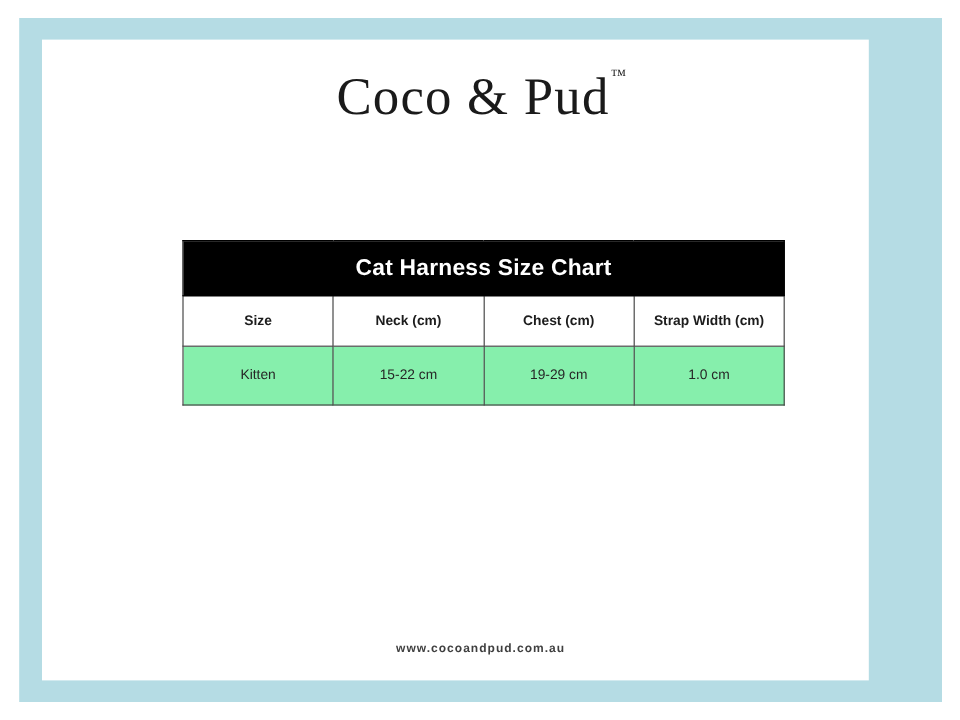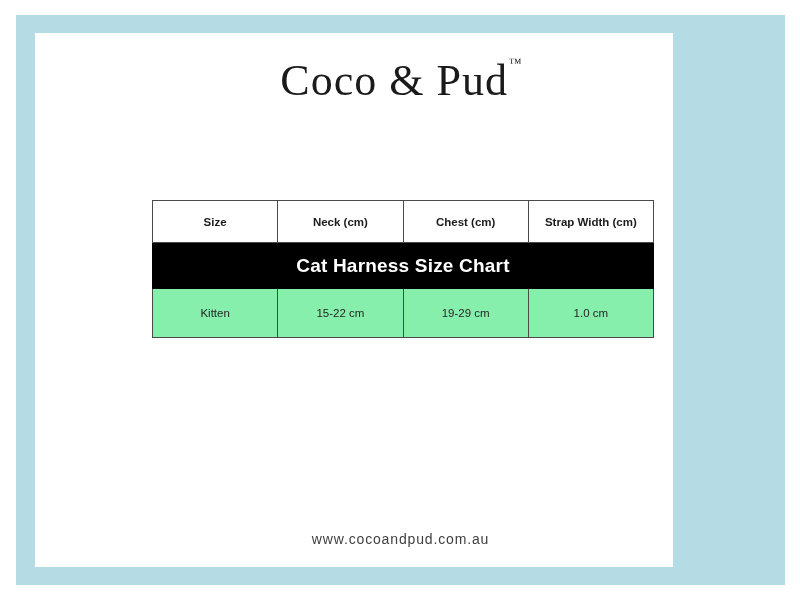--- a/index.html
+++ b/index.html
@@ -32,21 +32,21 @@
     height: 570px;
     background: #b5dce4;
     box-sizing: border-box;
   }
 
   
   .inner-canvas {
     position: absolute;
     left: 35px;
     top: 33px;
-    width: 638px;
+    width: 689px;
     height: 534px;
     background: #ffffff;
     box-sizing: border-box;
   }
 
   
   .brand {
     position: absolute;
     left: 0;
     top: 18px;
@@ -129,22 +129,22 @@
   
   .footer {
     position: absolute;
     left: 0;
     top: 497px;
     width: 731px;
     text-align: center;
   }
   .footer-url {
     font-family: "Liberation Sans", sans-serif;
-    font-size: 14px;
-    font-weight: normal;
+    font-size: 10px;
+    font-weight: bold;
     letter-spacing: 0.85px;
     color: #3f3f3f;
     white-space: nowrap;
   }
 </style>
 </head>
 <body>
 
 <div class="page">
 
@@ -155,27 +155,27 @@
     <div class="brand">
       <div class="brand-name">
         <span>Coco &amp; Pud</span><span class="brand-tm">™</span>
       </div>
     </div>
 
     <div class="chart-wrap">
       <table class="size-chart">
         <tbody>
           <tr>
+            <td class="chart-title-cell" colspan="4">Cat Harness Size Chart</td>
+          </tr>
+          <tr>
             <td class="col-head">Size</td>
             <td class="col-head">Neck (cm)</td>
             <td class="col-head">Chest (cm)</td>
             <td class="col-head">Strap Width (cm)</td>
-          </tr>
-          <tr>
-            <td class="chart-title-cell" colspan="4">Cat Harness Size Chart</td>
           </tr>
           <tr>
             <td class="data-cell">Kitten</td>
             <td class="data-cell">15-22 cm</td>
             <td class="data-cell">19-29 cm</td>
             <td class="data-cell">1.0 cm</td>
           </tr>
         </tbody>
       </table>
     </div>

